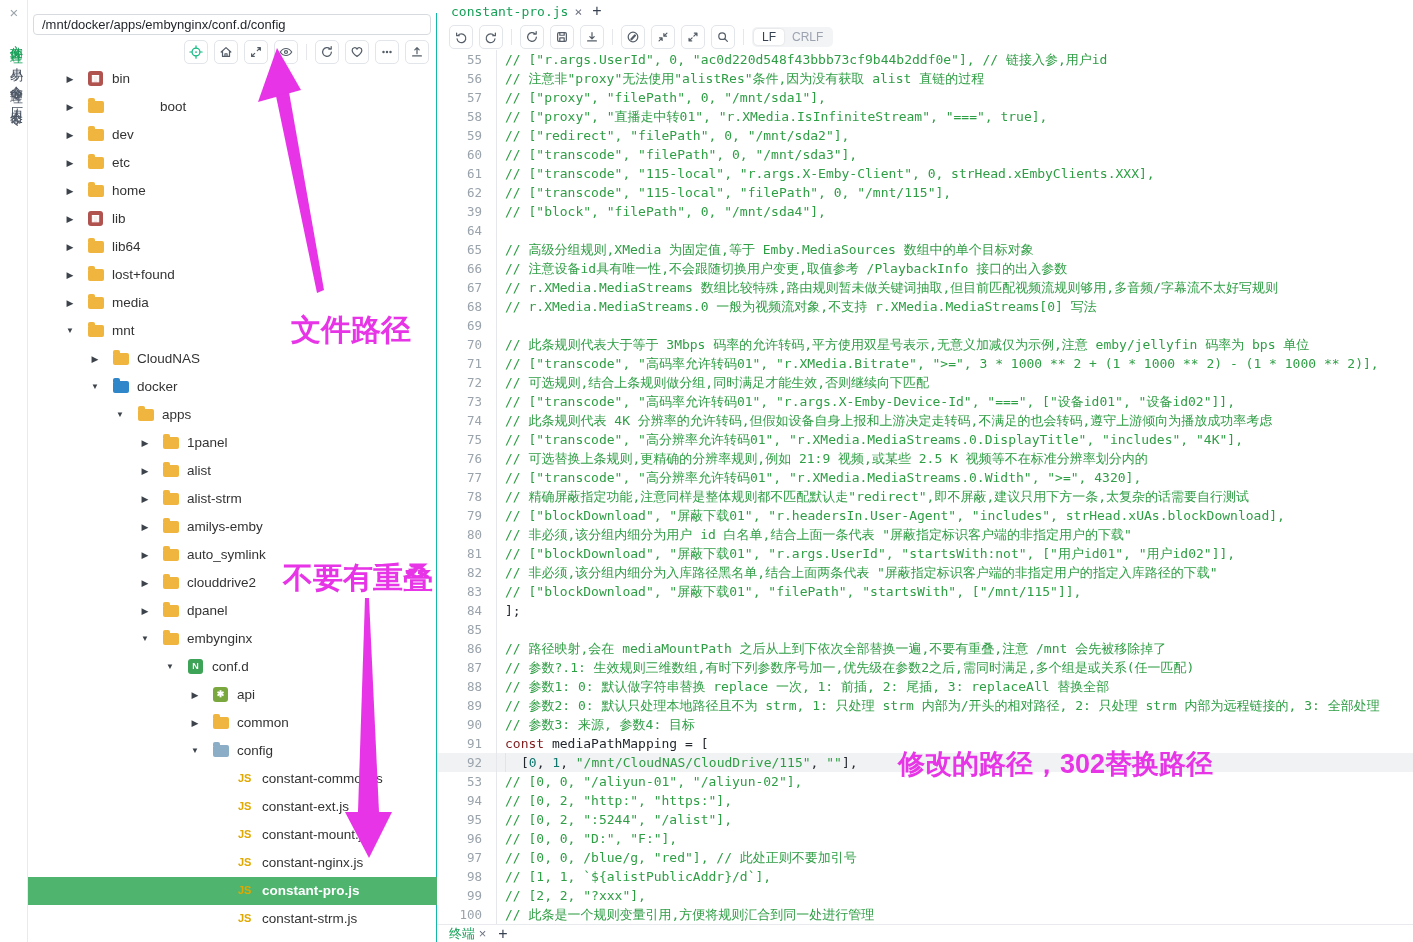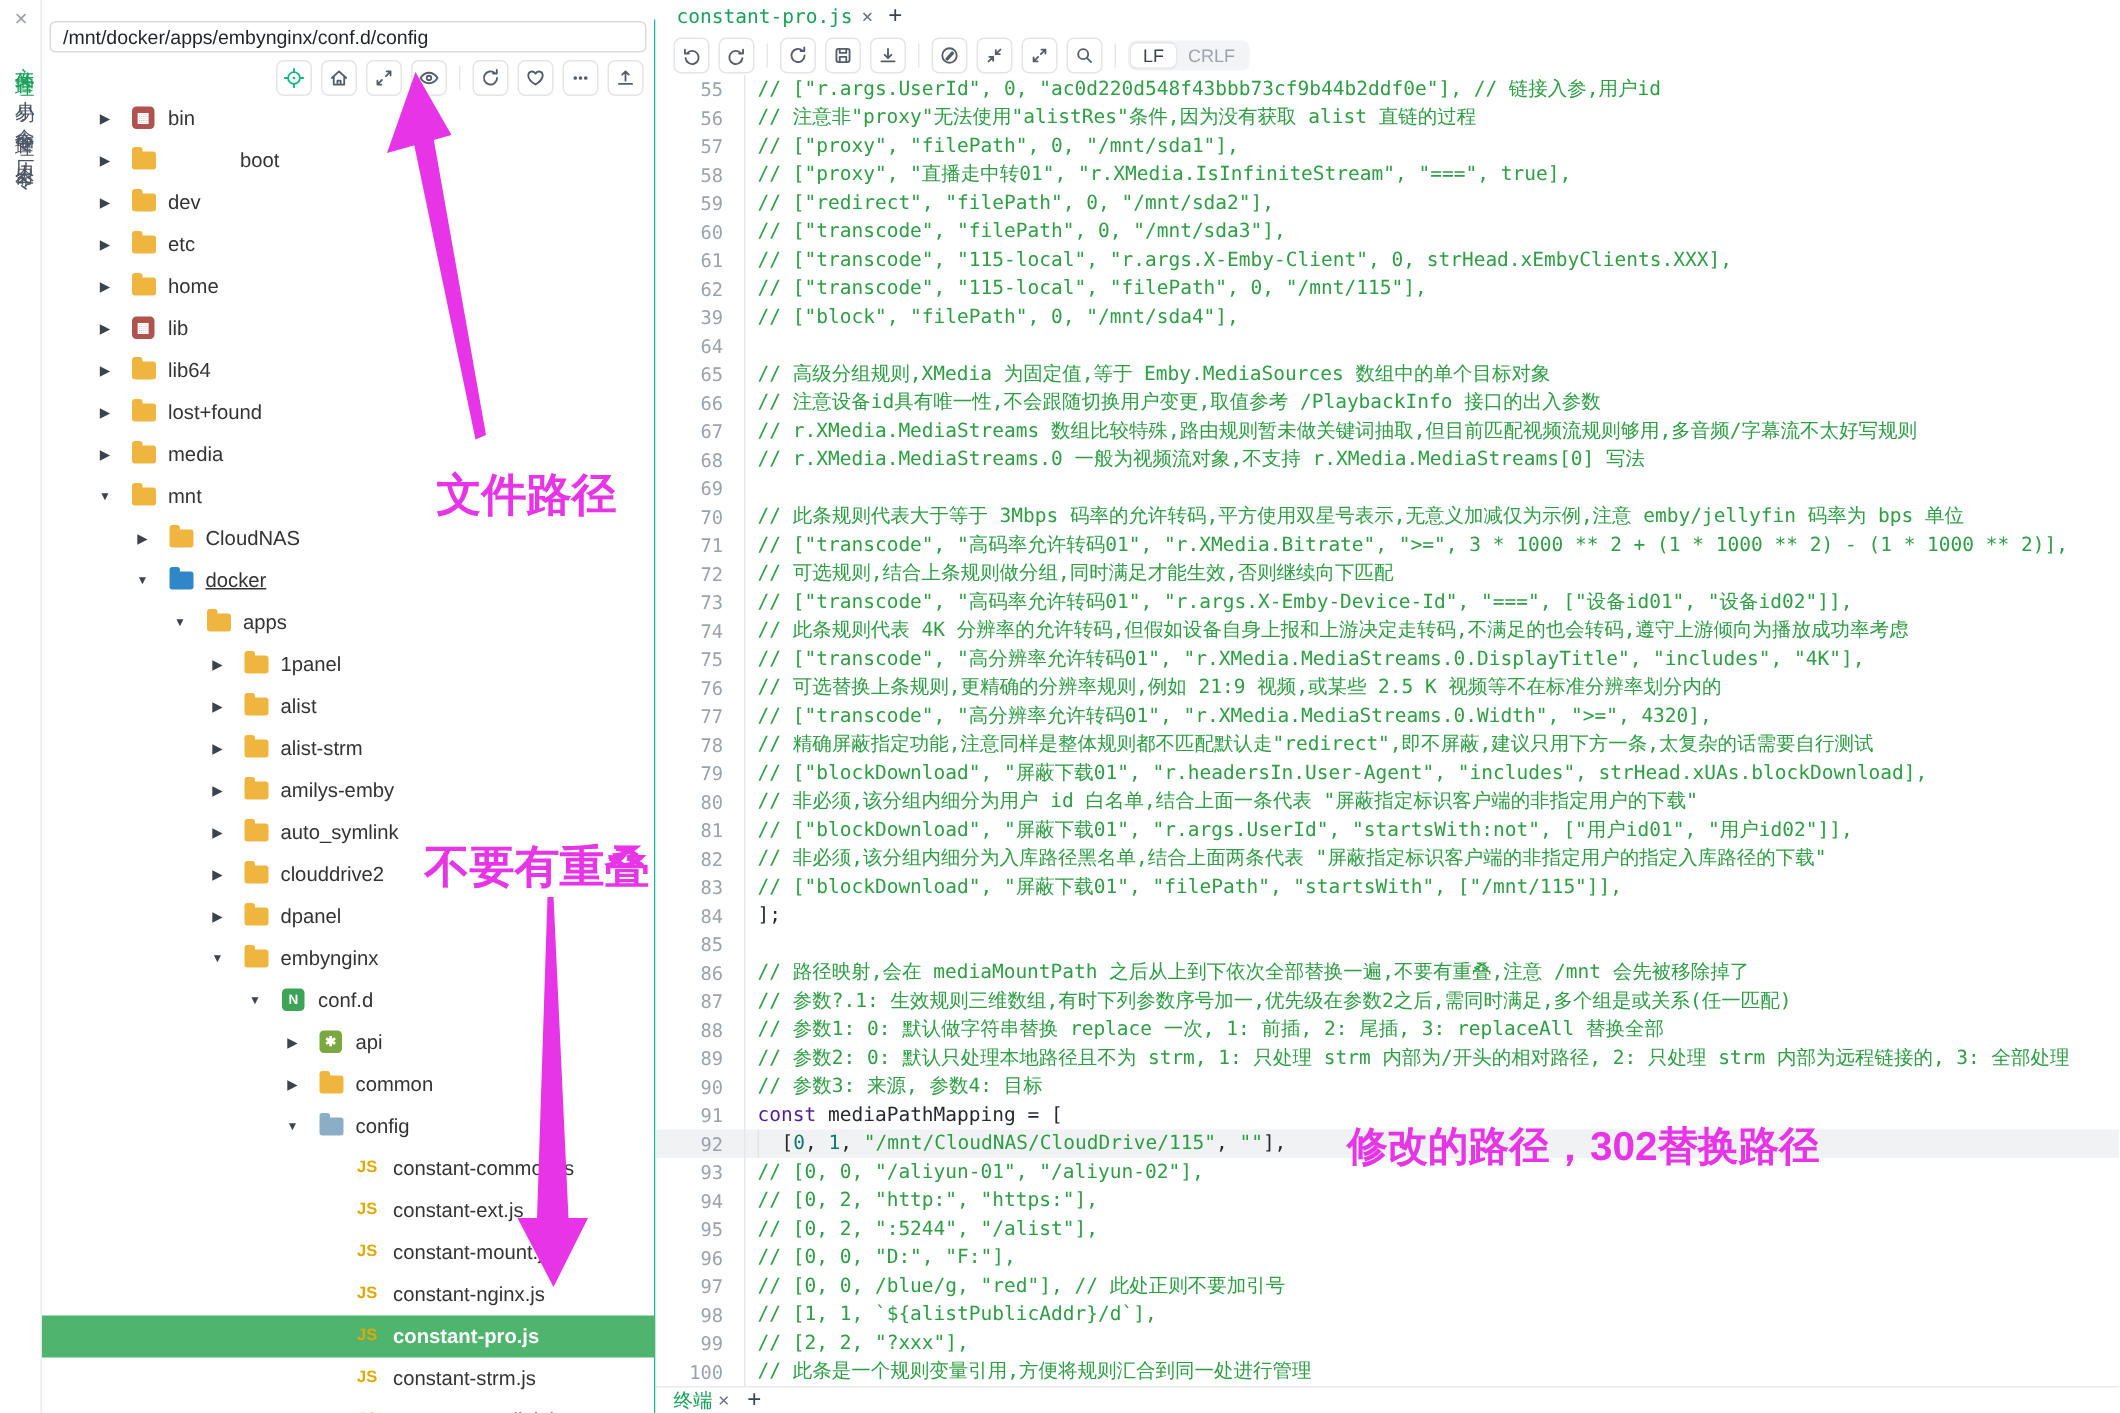--- a/index.html
+++ b/index.html
@@ -49,21 +49,21 @@
   .seg .opt { padding:1px 8px; border-radius:4px; color:#9ca3af; cursor:pointer; }
   .seg .opt.on { background:#fff; color:#374151; box-shadow:0 0 2px rgba(0,0,0,.15); }
 
   
   .code { position:absolute; left:0; top:50px; width:976px; height:874px; font-family:"DejaVu Sans Mono", monospace; font-size:13px; overflow:hidden; }
   .cl { display:flex; height:19px; line-height:19px; white-space:pre; }
   .cl.active { background:#f1f2f4; }
   .gut { flex:0 0 60px; text-align:right; padding-right:14px; color:#9aa3ab; border-right:1px solid #e5e7eb; font-size:12.5px; }
   .src { padding-left:8px; }
   .tok-c { color:#2e9e44; }
-  .tok-k { color:#4c1d95; }
+  .tok-k { color:#7f1d1d; }
   .tok-p { color:#24292f; }
   .tok-n { color:#0f766e; }
   .tok-s { color:#2e9e44; }
   .iguide { display:inline-block; width:8px; border-left:1px solid #e1e4e8; margin-right:8px; height:19px; vertical-align:top; }
   .ebottom { position:absolute; left:0; top:924px; width:976px; height:18px; border-top:1px solid #e8eaed; display:flex; align-items:center; gap:12px; padding-left:12px; font-size:13px; }
   .ebottom .t { color:#18a058; }
   .ebottom .x { color:#6b7280; }
 
   
   .overlay { position:absolute; left:0; top:0; width:1413px; height:942px; pointer-events:none; }
@@ -186,21 +186,21 @@
           <span class="tlabel" style="left: 84px;">mnt</span>
         </div>
         <div class="trow">
           <span class="tarrow" style="left: 61px; font-size: 9px;">▶</span>
           <span class="fico" style="left: 85px;"></span>
           <span class="tlabel" style="left: 109px;">CloudNAS</span>
         </div>
         <div class="trow">
           <span class="tarrow" style="left: 61px; font-size: 8px;">▼</span>
           <span class="fico docker" style="left: 85px;"></span>
-          <span class="tlabel" style="left: 109px; text-decoration: underline;">docker</span>
+          <span class="tlabel" style="left: 109px;">docker</span>
         </div>
         <div class="trow">
           <span class="tarrow" style="left: 86px; font-size: 8px;">▼</span>
           <span class="fico" style="left: 110px;"></span>
           <span class="tlabel" style="left: 134px;">apps</span>
         </div>
         <div class="trow">
           <span class="tarrow" style="left: 111px; font-size: 9px;">▶</span>
           <span class="fico" style="left: 135px;"></span>
           <span class="tlabel" style="left: 159px;">1panel</span>
@@ -390,21 +390,21 @@
         <div class="cl"><span class="gut">83</span><span class="src"><span class="tok-c">// ["blockDownload", "屏蔽下载01", "filePath", "startsWith", ["/mnt/115"]],</span></span></div>
         <div class="cl"><span class="gut">84</span><span class="src"><span class="tok-p">];</span></span></div>
         <div class="cl"><span class="gut">85</span><span class="src"></span></div>
         <div class="cl"><span class="gut">86</span><span class="src"><span class="tok-c">// 路径映射,会在 mediaMountPath 之后从上到下依次全部替换一遍,不要有重叠,注意 /mnt 会先被移除掉了</span></span></div>
         <div class="cl"><span class="gut">87</span><span class="src"><span class="tok-c">// 参数?.1: 生效规则三维数组,有时下列参数序号加一,优先级在参数2之后,需同时满足,多个组是或关系(任一匹配)</span></span></div>
         <div class="cl"><span class="gut">88</span><span class="src"><span class="tok-c">// 参数1: 0: 默认做字符串替换 replace 一次, 1: 前插, 2: 尾插, 3: replaceAll 替换全部</span></span></div>
         <div class="cl"><span class="gut">89</span><span class="src"><span class="tok-c">// 参数2: 0: 默认只处理本地路径且不为 strm, 1: 只处理 strm 内部为/开头的相对路径, 2: 只处理 strm 内部为远程链接的, 3: 全部处理</span></span></div>
         <div class="cl"><span class="gut">90</span><span class="src"><span class="tok-c">// 参数3: 来源, 参数4: 目标</span></span></div>
         <div class="cl"><span class="gut">91</span><span class="src"><span class="tok-k">const </span><span class="tok-p">mediaPathMapping = [</span></span></div>
         <div class="cl active"><span class="gut">92</span><span class="src"><span class="iguide"></span><span class="tok-p">[</span><span class="tok-n">0</span><span class="tok-p">, </span><span class="tok-n">1</span><span class="tok-p">, </span><span class="tok-s">"/mnt/CloudNAS/CloudDrive/115"</span><span class="tok-p">, </span><span class="tok-s">""</span><span class="tok-p">],</span></span></div>
-        <div class="cl"><span class="gut">93</span><span class="src"><span class="tok-c">// [0, 0, "/aliyun-01", "/aliyun-02"],</span></span></div>
+        <div class="cl"><span class="gut">53</span><span class="src"><span class="tok-c">// [0, 0, "/aliyun-01", "/aliyun-02"],</span></span></div>
         <div class="cl"><span class="gut">94</span><span class="src"><span class="tok-c">// [0, 2, "http:", "https:"],</span></span></div>
         <div class="cl"><span class="gut">95</span><span class="src"><span class="tok-c">// [0, 2, ":5244", "/alist"],</span></span></div>
         <div class="cl"><span class="gut">96</span><span class="src"><span class="tok-c">// [0, 0, "D:", "F:"],</span></span></div>
         <div class="cl"><span class="gut">97</span><span class="src"><span class="tok-c">// [0, 0, /blue/g, "red"], // 此处正则不要加引号</span></span></div>
         <div class="cl"><span class="gut">98</span><span class="src"><span class="tok-c">// [1, 1, `${alistPublicAddr}/d`],</span></span></div>
         <div class="cl"><span class="gut">99</span><span class="src"><span class="tok-c">// [2, 2, "?xxx"],</span></span></div>
         <div class="cl"><span class="gut">100</span><span class="src"><span class="tok-c">// 此条是一个规则变量引用,方便将规则汇合到同一处进行管理</span></span></div>
       </div>
 
     <div class="ebottom">

